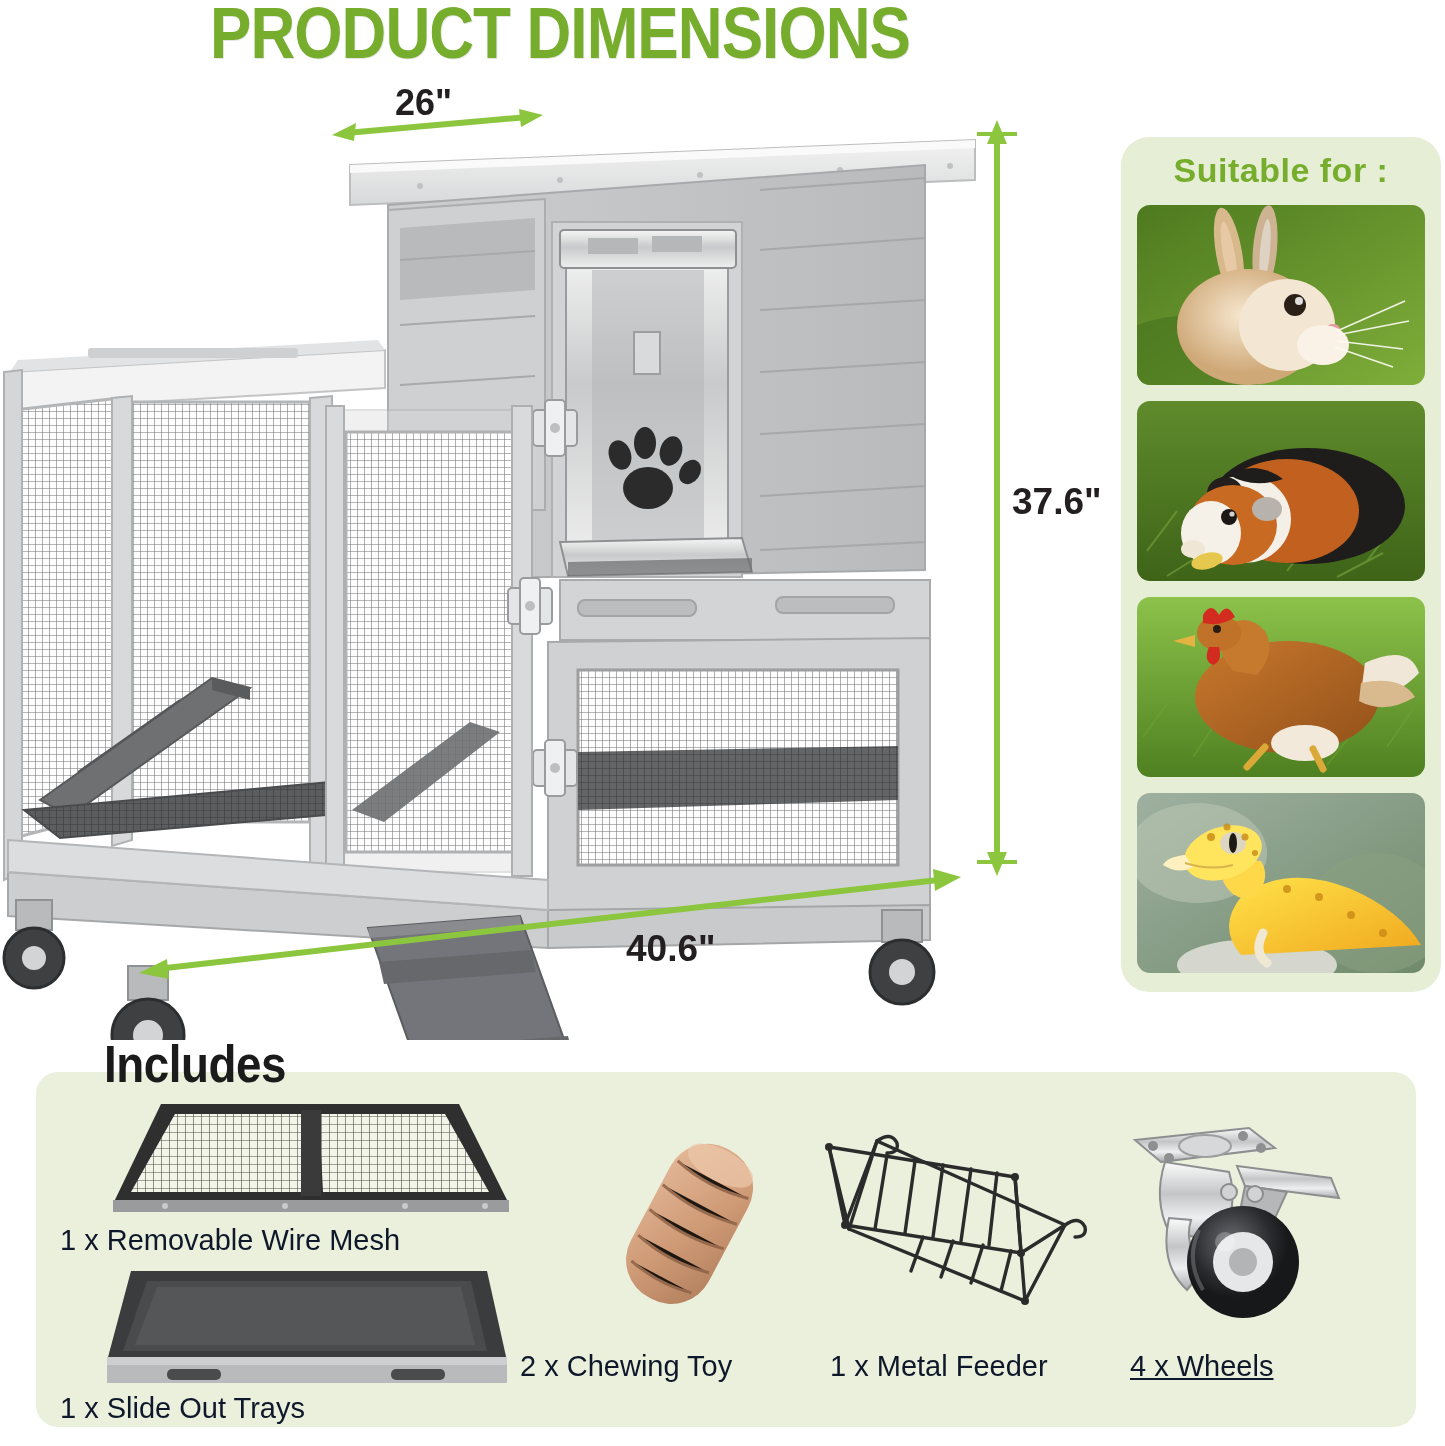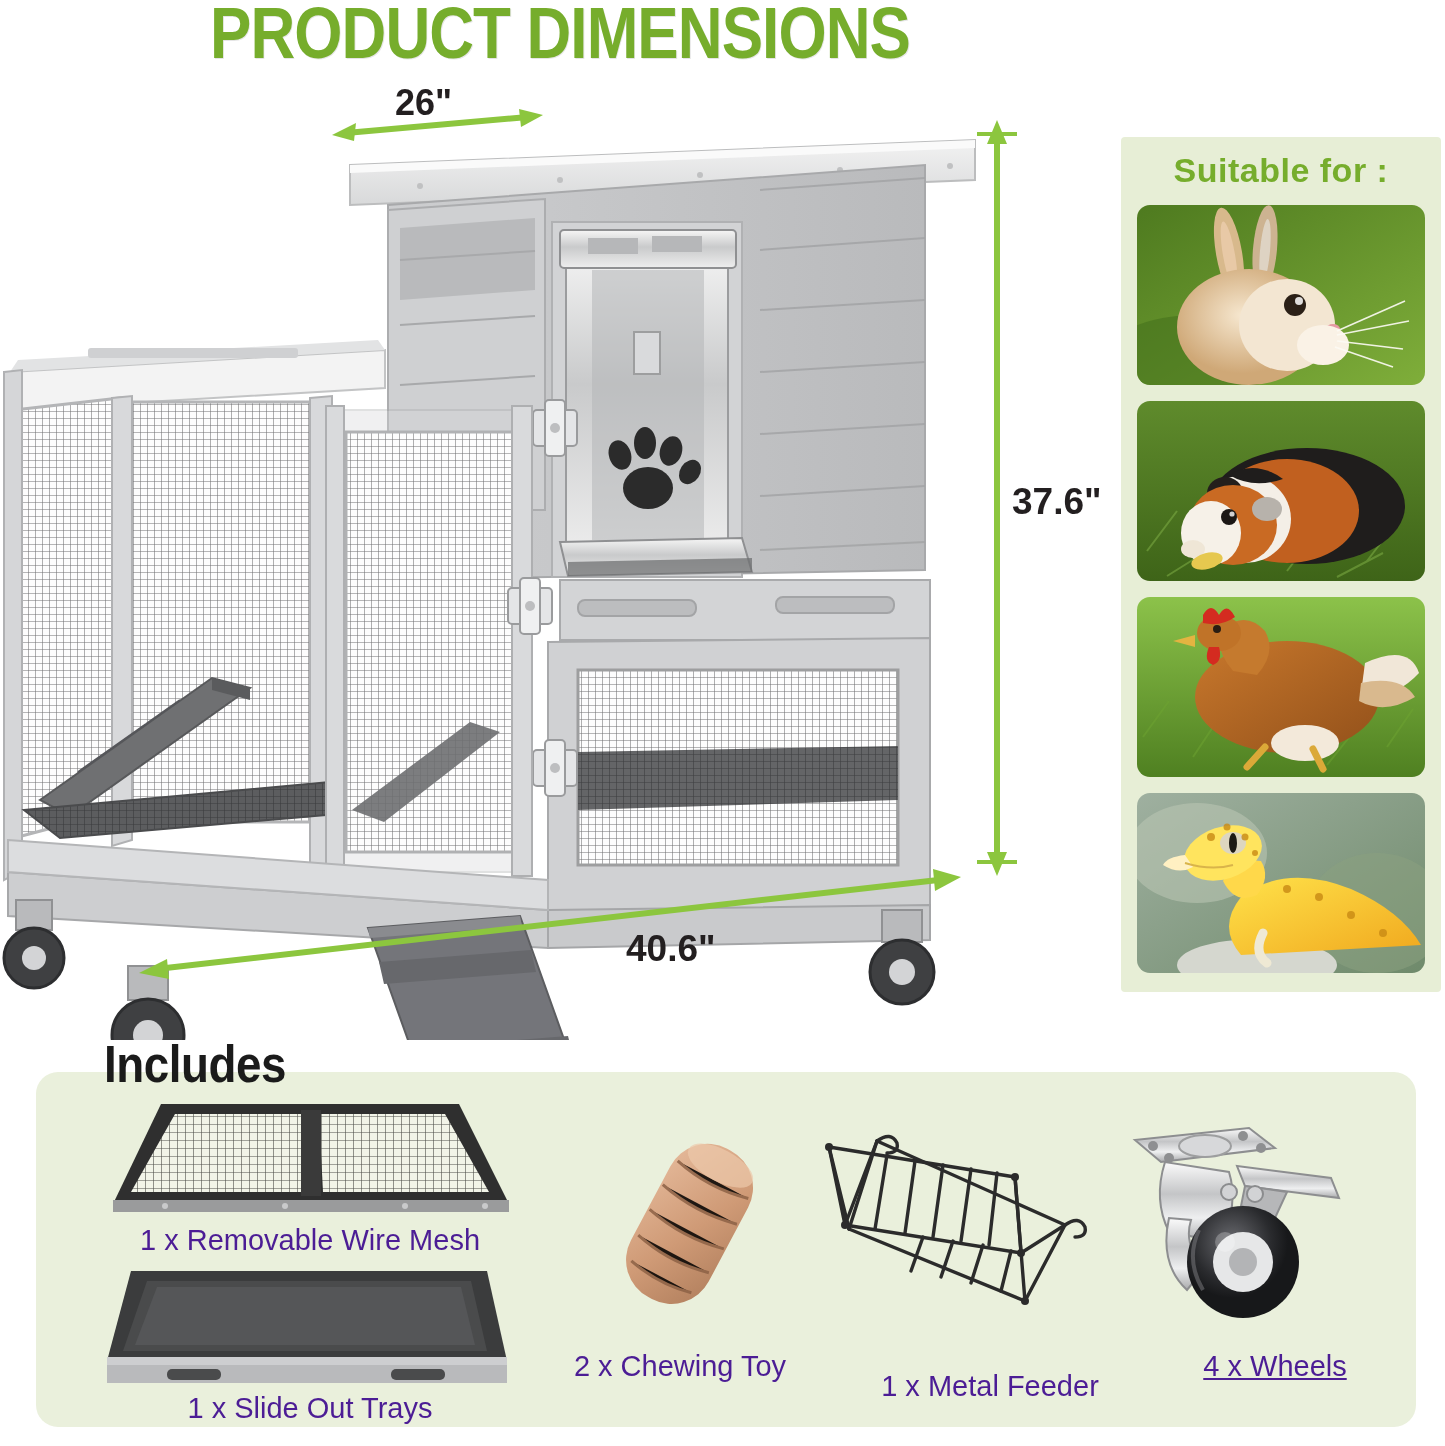--- a/index.html
+++ b/index.html
@@ -41,21 +41,21 @@
   .arrow-svg{position:absolute;overflow:visible;}
 
   
   .product{position:absolute;left:0px;top:110px;width:1010px;height:930px;}
 
   .sv{position:absolute;left:0;top:0;width:1010px;height:930px;}
 
   
   .suitable-panel{
     position:absolute;left:1121px;top:137px;width:320px;height:855px;
-    background:#e7eed6;border-radius:4px;
+    background:#e7eed6;border-radius:28px;
   }
   .suitable-title{
     position:absolute;left:0;top:14px;width:320px;text-align:center;
     font-size:34px;font-weight:bold;color:#76ad2c;
     font-family:"Liberation Sans",sans-serif;
     letter-spacing:.5px;
   }
   .pet-thumb{
     position:absolute;left:16px;width:288px;height:180px;
     border-radius:13px;overflow:hidden;
@@ -72,29 +72,29 @@
     background:#eaf0dc;border-radius:22px;
   }
   .includes-title{
     position:absolute;left:104px;top:1034px;
     font-size:52px;font-weight:bold;color:#1b1b1b;
     font-family:"Liberation Sans",sans-serif;
     transform:scaleX(0.88);transform-origin:0 50%;
     letter-spacing:-.5px;white-space:nowrap;
   }
   .inc-cap{
-    position:absolute;text-align:center;
-    font-size:29px;color:#4c1d95;
+    position:absolute;
+    font-size:29px;color:#0f172a;
     font-family:"Liberation Sans",sans-serif;
     white-space:nowrap;
   }
   #cap-mesh{left:60px;top:1224px;width:500px;}
   #cap-tray{left:60px;top:1392px;width:500px;}
   #cap-toy {left:520px;top:1350px;width:320px;}
-  #cap-feed{left:830px;top:1350px;width:320px;margin-top:20px;}
+  #cap-feed{left:830px;top:1350px;width:320px;}
   #cap-wheel{left:1130px;top:1350px;width:290px;text-decoration:underline;}
 
   .inc-art{position:absolute;}
   #art-mesh{left:105px;top:1100px;width:410px;height:120px;}
   #art-tray{left:95px;top:1265px;width:420px;height:125px;}
   #art-toy{left:580px;top:1118px;width:220px;height:210px;}
   #art-feed{left:815px;top:1125px;width:290px;height:200px;}
   #art-wheel{left:1125px;top:1122px;width:230px;height:205px;}
   .inc-art svg{display:block;width:100%;height:100%;}
 </style>

